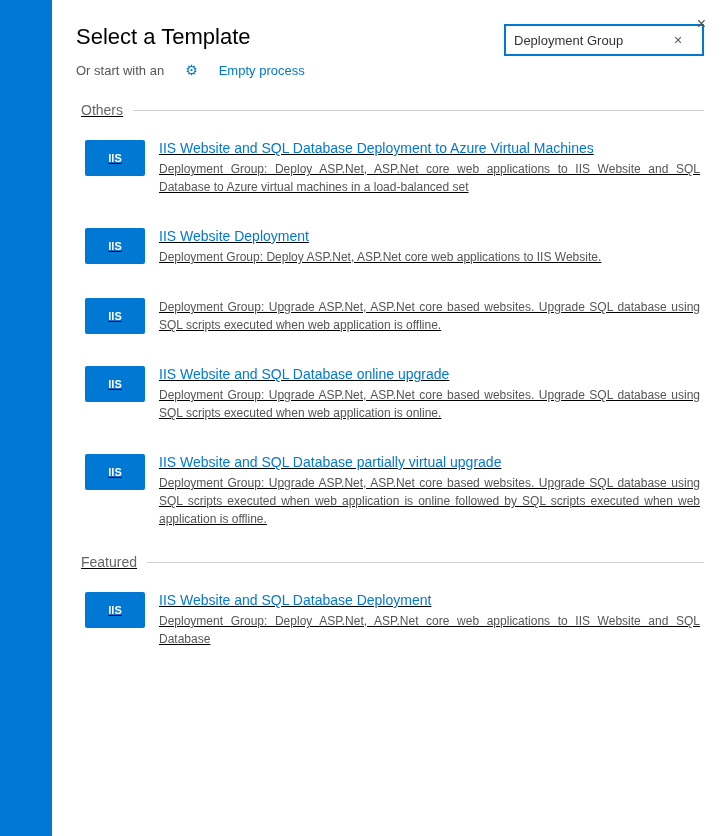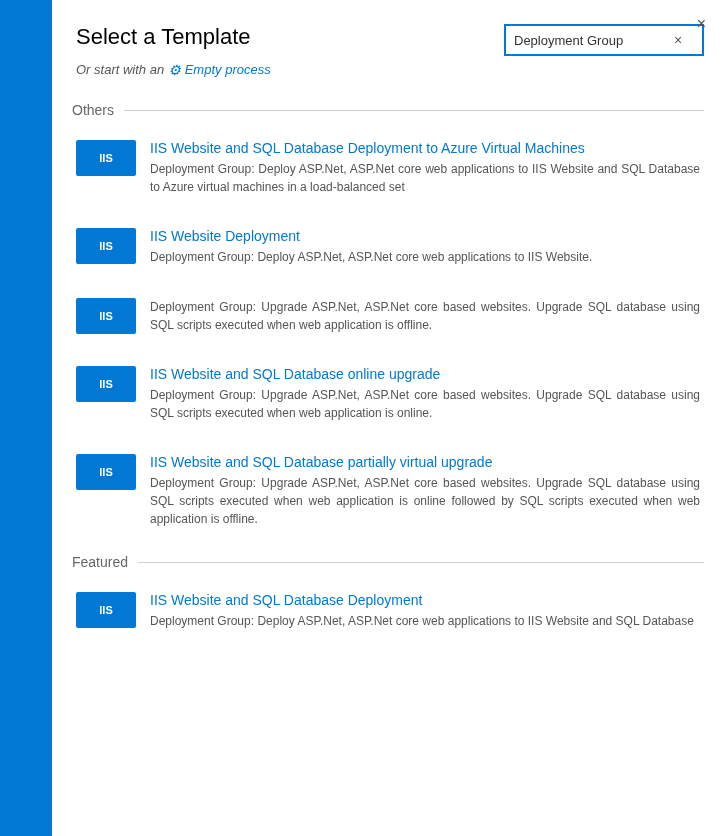--- a/index.html
+++ b/index.html
@@ -68,23 +68,22 @@
       font-size: 22px;
       font-weight: 400;
       color: #000;
       margin-bottom: 12px;
     }
 
     .empty-process-link {
       font-size: 13px;
       color: #555;
       display: flex;
-      align-items: flex-start;
-      gap: 4px;
-      font-style: italic;
+      align-items: flex-end;
+      gap: 21px;
     }
 
     .empty-process-link a {
       color: #0078d4;
       text-decoration: none;
       font-size: 13px;
     }
 
     .process-icon {
       color: #0078d4;
@@ -118,21 +117,22 @@
       font-size: 14px;
       line-height: 1;
       height: 100%;
       display: flex;
       align-items: center;
     }
 
     .content-scroll {
       flex: 1;
       overflow-y: auto;
-      padding: 0 24px 24px 20px;
+      padding: 0 24px 24px 29px;
+      text-decoration: underline;
     }
 
     .section-header {
       display: flex;
       align-items: center;
       margin-bottom: 16px;
       margin-top: 8px;
     }
 
     .section-title {

